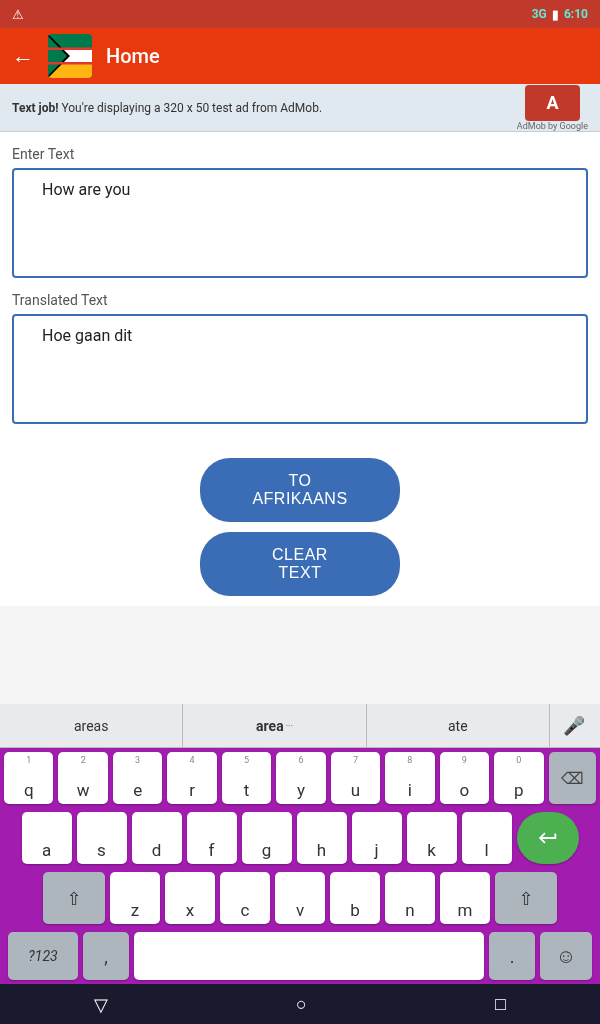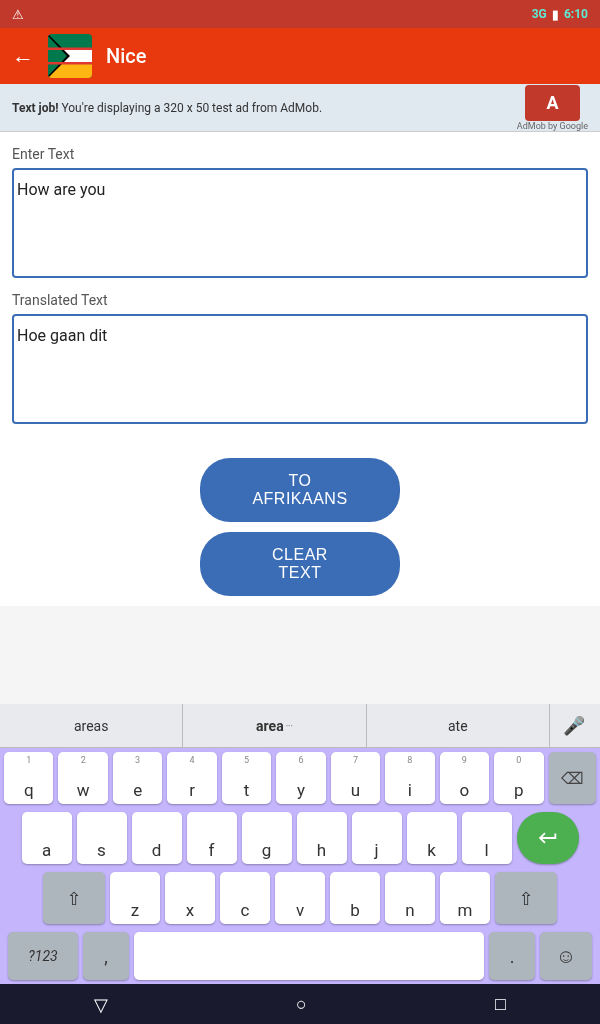--- a/index.html
+++ b/index.html
@@ -115,21 +115,21 @@
       padding: 14px 12px 10px;
     }
     .section-label {
       font-size: 14px;
       color: #555;
       margin-bottom: 6px;
     }
     .text-box {
       border: 2px solid #3a6db5;
       border-radius: 4px;
-      padding: 10px 3px;
+      padding: 10px 28px;
       min-height: 110px;
       font-size: 16px;
       color: #222;
       background: white;
       margin-bottom: 14px;
       width: 100%;
     }
     .text-box-translated {
       min-height: 110px;
     }
@@ -151,21 +151,21 @@
       padding: 14px 50px;
       font-size: 16px;
       font-weight: 400;
       letter-spacing: 0.5px;
       cursor: pointer;
       width: 200px;
     }
 
     
     .keyboard {
-      background: #c4b5fd;
+      background: #a21caf;
       width: 600px;
       position: absolute;
       bottom: 40px;
       left: 0;
     }
 
     .keyboard-suggestions {
       background: #e8eaed;
       display: flex;
       height: 44px;
@@ -312,21 +312,21 @@
     <svg width="44" height="44" viewBox="0 0 44 44">
       <rect width="44" height="44" fill="#007A4D"></rect>
       <rect y="14.7" width="44" height="14.7" fill="white"></rect>
       <rect y="29.3" width="44" height="14.7" fill="#FFB612"></rect>
       <polygon points="0,0 0,44 22,22" fill="black"></polygon>
       <polygon points="0,2 0,42 19,22" fill="#007A4D"></polygon>
       <line x1="0" y1="14.7" x2="44" y2="14.7" stroke="#DE3831" stroke-width="2.5"></line>
       <line x1="0" y1="29.3" x2="44" y2="29.3" stroke="#DE3831" stroke-width="2.5"></line>
     </svg>
   </div>
-  <span class="home-title">Nice</span>
+  <span class="home-title">Home</span>
 </div>
 
 <div class="ad-banner">
   <div class="ad-text">
     <strong>Text job!</strong>
     <span> You're displaying a 320 x 50 test ad from AdMob.</span>
   </div>
   <div class="ad-logo-wrap">
     <div class="ad-logo">A</div>
     <div class="ad-google">AdMob by Google</div>

